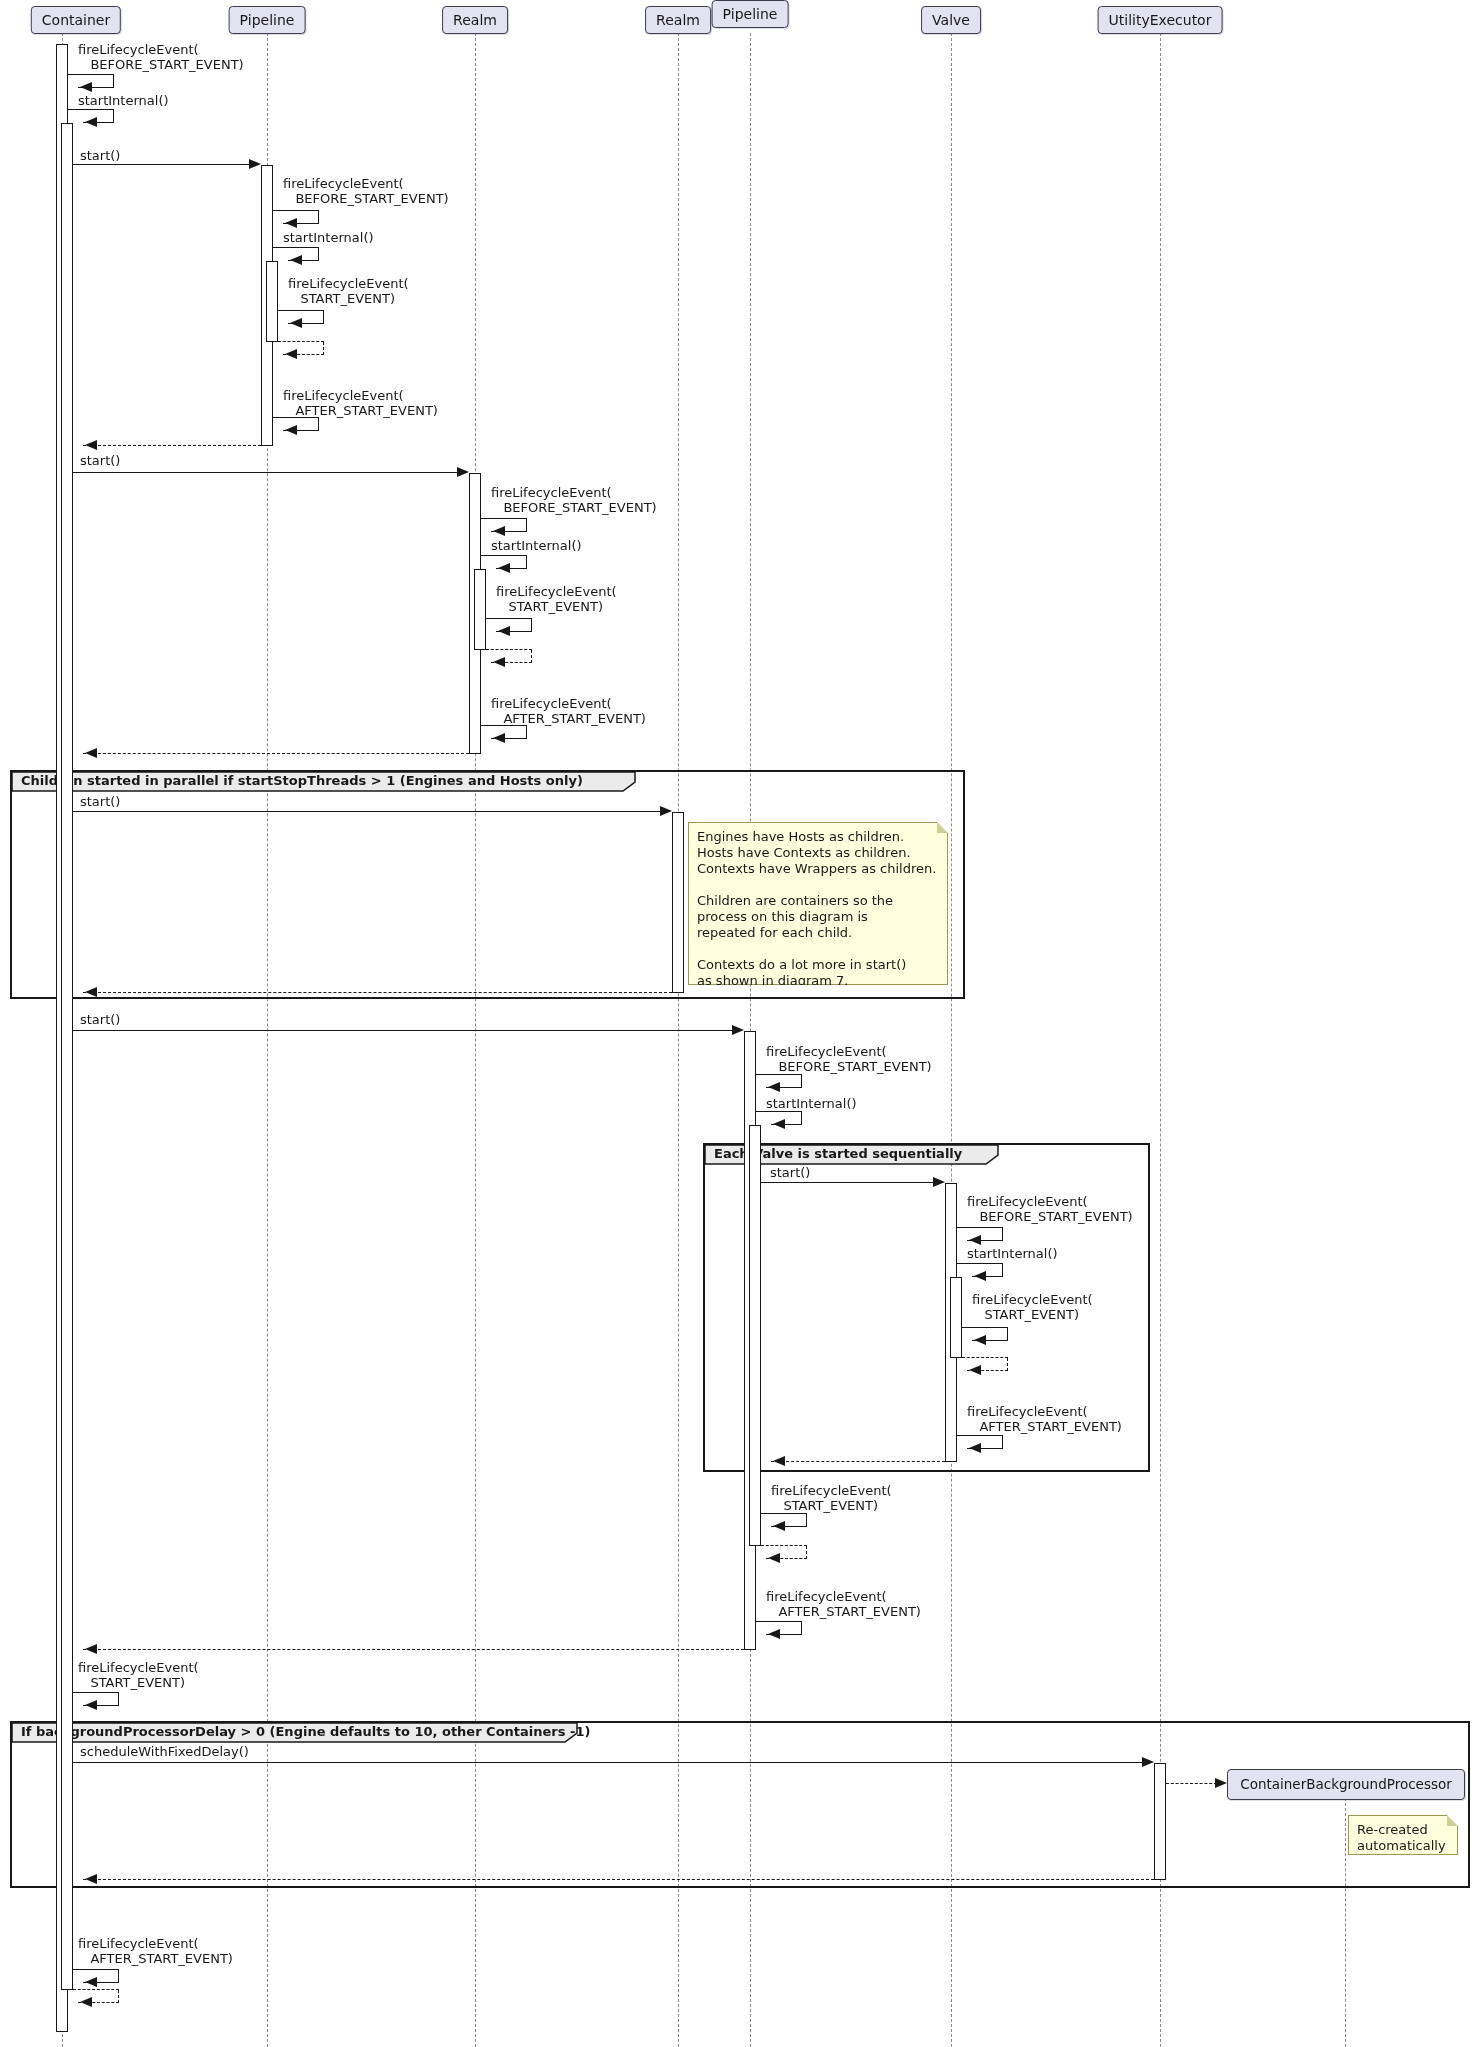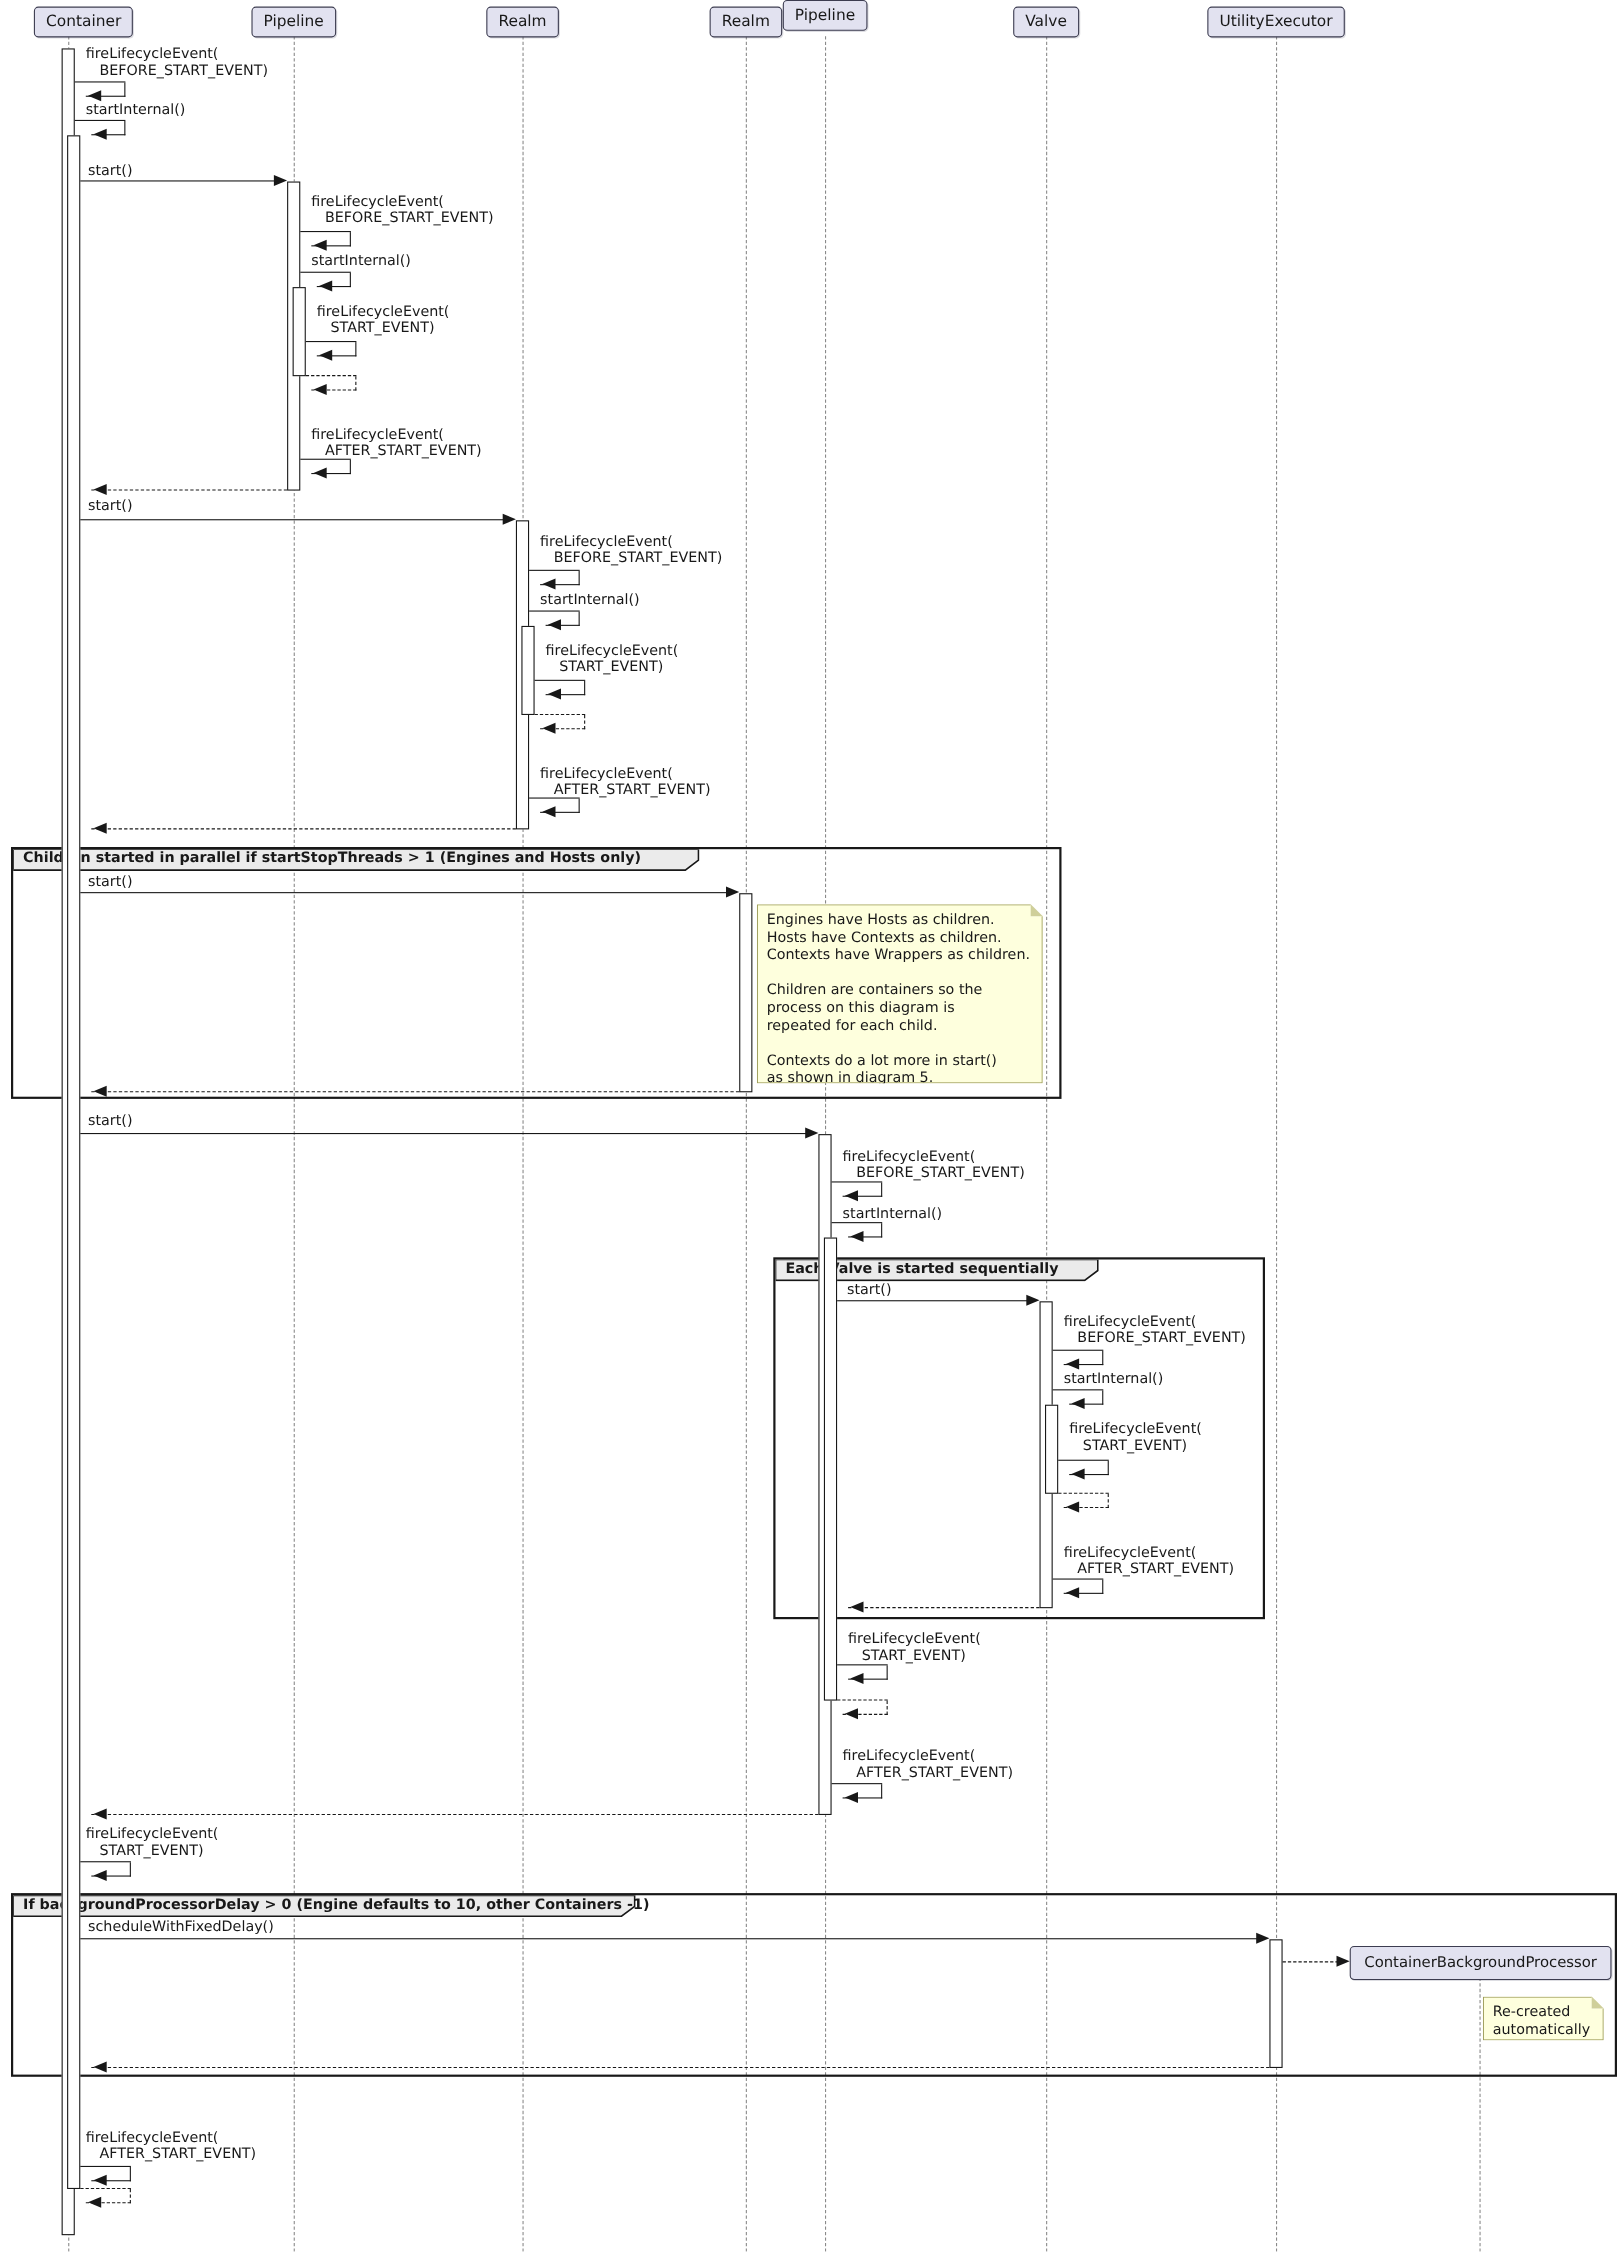--- a/index.html
+++ b/index.html
@@ -249,21 +249,21 @@
     <div class="arr l" style="top: 1997px; left: 80px;"></div>
     <div class="note" style="left: 688px; top: 822px; width: 260px; height: 163px;">Engines have Hosts as children.
 Hosts have Contexts as children.
 Contexts have Wrappers as children.
 
 Children are containers so the
 process on this diagram is
 repeated for each child.
 
 Contexts do a lot more in start()
-as shown in diagram 5.</div>
+as shown in diagram 7.</div>
     <div class="fold" style="left: 937px; top: 822px;"></div>
     <div class="note" style="left: 1348px; top: 1815px; width: 110px; height: 40px;">Re-created
 automatically
 if it fails</div>
     <div class="fold" style="left: 1447px; top: 1815px;"></div>
     <div class="pbox" style="left: 76px; top: 6px;">Container</div>
     <div class="pbox" style="left: 267px; top: 6px;">Pipeline</div>
     <div class="pbox" style="left: 475px; top: 6px;">Realm</div>
     <div class="pbox" style="left: 678px; top: 6px;">Realm</div>
     <div class="pbox" style="left: 750px; top: 0;">Pipeline</div>

